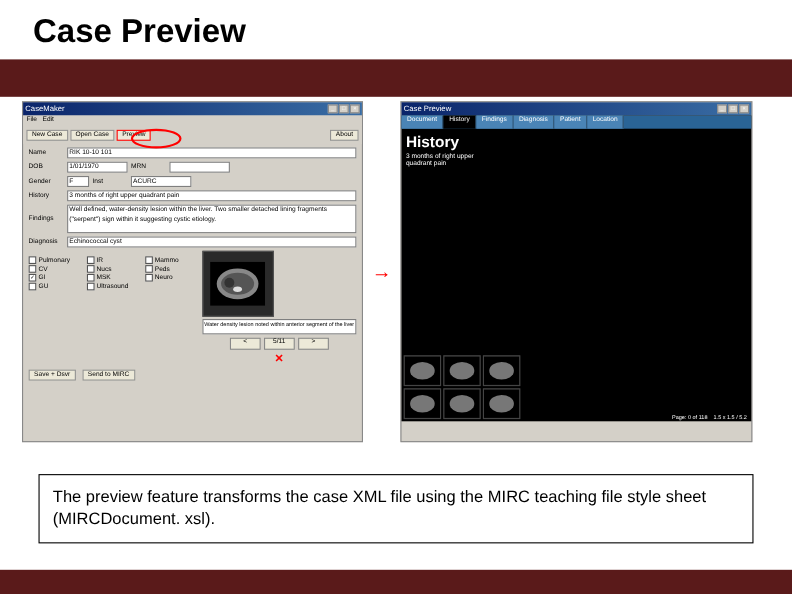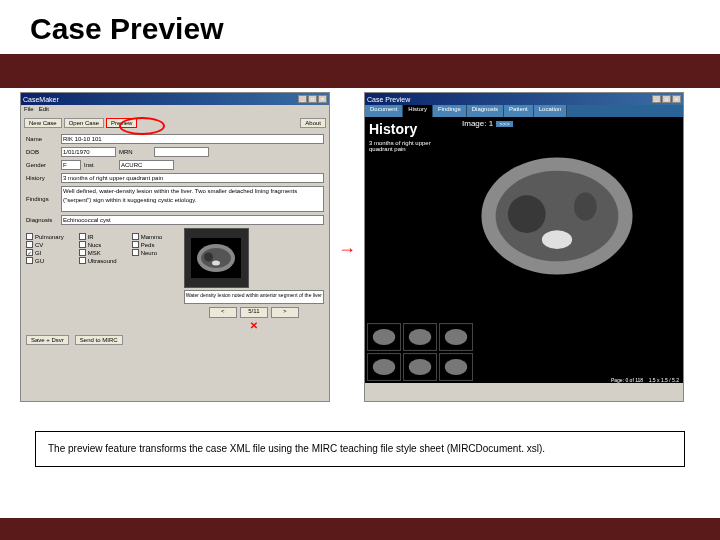--- a/index.html
+++ b/index.html
@@ -57,21 +57,21 @@
 .hist-title { font-size: 14px; font-weight: bold; margin-bottom: 3px; }
 .img-col { flex: 1; padding: 2px; }
 .img-hdr { color: white; font-size: 8px; display: flex; align-items: center; gap: 3px; }
 .arrow-btn { background: #4a84b6; color: white; padding: 0 3px; font-size: 6px; }
 .big-ct { width: 190px; height: 170px; margin-top: 3px; }
 
 .thumb-strip { display: flex; flex-wrap: wrap; gap: 2px; padding: 2px; width: 115px; }
 .strip-thumb { width: 34px; height: 28px; background: #222; border: 1px solid #444; }
 .page-info { color: white; font-size: 5px; text-align: right; padding: 0 4px; }
 
-.caption-box { margin: 25px 35px 16px; border: 1px solid #000; padding: 10px 12px; font-size: 10px; line-height: 1.35; }
+.caption-box { margin: 25px 35px 16px; border: 1px solid #000; padding: 10px 12px; font-size: 15px; line-height: 1.35; }
 
 .bottom-band { background: #5a1a1a; height: 22px; width: 100%; position: absolute; bottom: 0; }
 
 svg.ct-scan { display: block; }
 </style>
 </head>
 <body>
 
 <div class="title">Case Preview</div>
 <div class="dark-band"></div>
@@ -233,34 +233,20 @@
         <div class="tab">Findings</div>
         <div class="tab">Diagnosis</div>
         <div class="tab">Patient</div>
         <div class="tab">Location</div>
       </div>
       <div class="preview-body">
         <div class="hist-col">
           <div class="hist-title">History</div>
           <div>3 months of right upper quadrant pain</div>
         </div>
-        <div class="img-col">
-          <div class="img-hdr">
-            <span>Image: 1</span>
-            <span class="arrow-btn">&gt;&gt;&gt;</span>
-          </div>
-          <svg class="ct-scan big-ct" viewBox="0 0 200 180">
-              <rect width="200" height="180" fill="#000"></rect>
-              <ellipse cx="100" cy="90" rx="80" ry="62" fill="#8a8a8a"></ellipse>
-              <ellipse cx="100" cy="90" rx="65" ry="48" fill="#5a5a5a"></ellipse>
-              <circle cx="68" cy="88" r="20" fill="#383838"></circle>
-              <ellipse cx="100" cy="115" rx="16" ry="10" fill="#e0e0e0"></ellipse>
-              <ellipse cx="130" cy="80" rx="12" ry="15" fill="#454545"></ellipse>
-            </svg>
-        </div>
       </div>
       <div style="display:flex;justify-content:space-between;align-items:flex-end">
         <div class="thumb-strip">
           <div class="strip-thumb">
               <svg class="ct-scan" style="width:100%;height:100%" viewBox="0 0 100 80">
                 <rect width="100" height="80" fill="#000"></rect>
                 <ellipse cx="50" cy="40" rx="35" ry="25" fill="#777"></ellipse>
               </svg>
             </div>
           <div class="strip-thumb">

